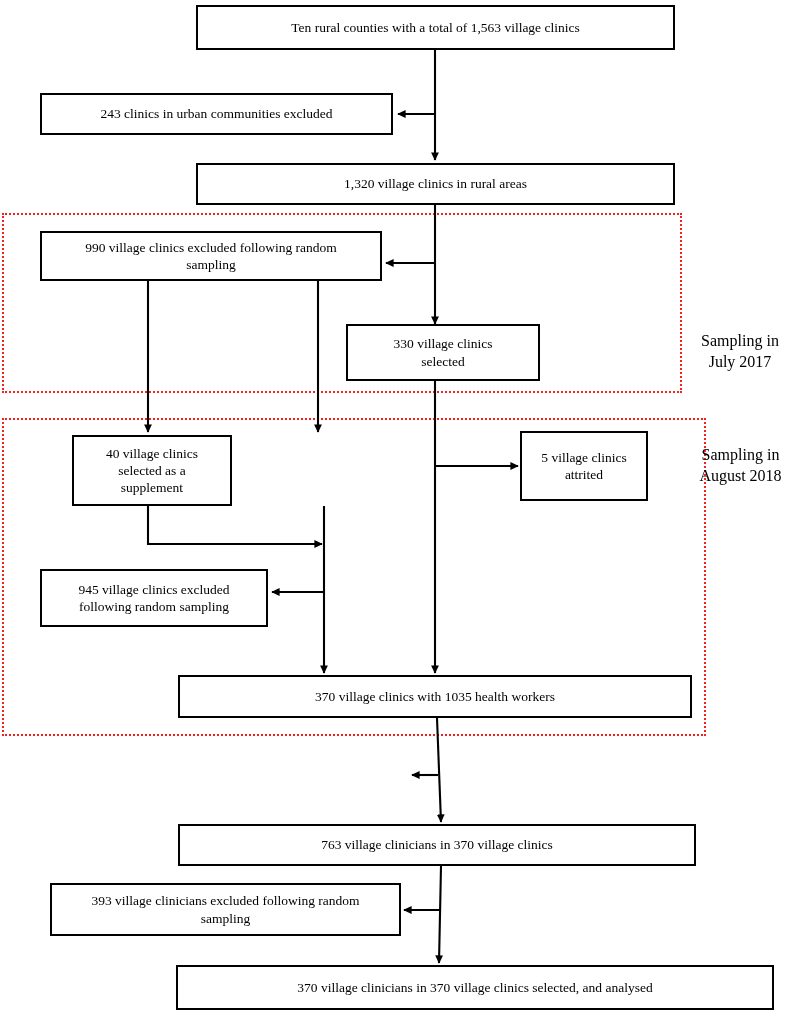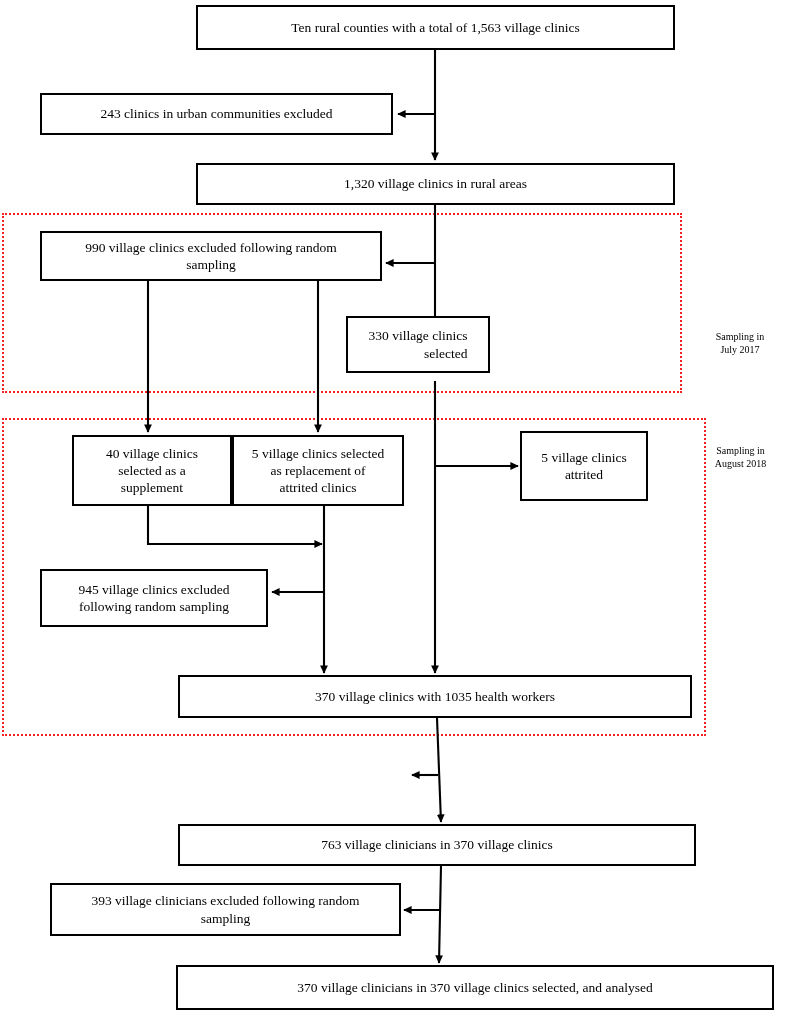--- a/index.html
+++ b/index.html
@@ -41,21 +41,21 @@
   }
   .node span { display: block; white-space: pre-line; }
   .phase-box {
     position: absolute;
     box-sizing: border-box;
     border: 2px dotted #f41f1f;
     background: transparent;
   }
   .phase-label {
     position: absolute;
-    font-size: 10px;
+    font-size: 16px;
     line-height: 1.32;
     text-align: center;
     white-space: pre-line;
     color: #000000;
   }
 </style>
 </head>
 <body>
 
 <div id="canvas">
@@ -118,36 +118,31 @@
 
   <div class="node" style="left:196px; top:163px; width:479px; height:42px;">
     <span>1,320 village clinics in rural areas</span>
   </div>
 
   <div class="node" style="left:40px; top:231px; width:342px; height:50px;">
     <span>990 village clinics excluded following random
 sampling</span>
   </div>
 
-  <div class="node" style="left:346px; top:316px; width:144px; height:57px;text-align:right;">
+  <div class="node" style="left:346px; top:324px; width:194px; height:57px;">
     <span>330 village clinics
 selected</span>
   </div>
 
   <div class="node" style="left:72px; top:435px; width:160px; height:71px;">
     <span>40 village clinics
 selected as a
 supplement</span>
   </div>
 
-  <div class="node" style="left:232px; top:435px; width:172px; height:71px;">
-    <span>5 village clinics selected
-as replacement of
-attrited clinics</span>
-  </div>
 
   <div class="node" style="left:520px; top:431px; width:128px; height:70px;">
     <span>5 village clinics
 attrited</span>
   </div>
 
   <div class="node" style="left:40px; top:569px; width:228px; height:58px;">
     <span>945 village clinics excluded
 following random sampling</span>
   </div>

